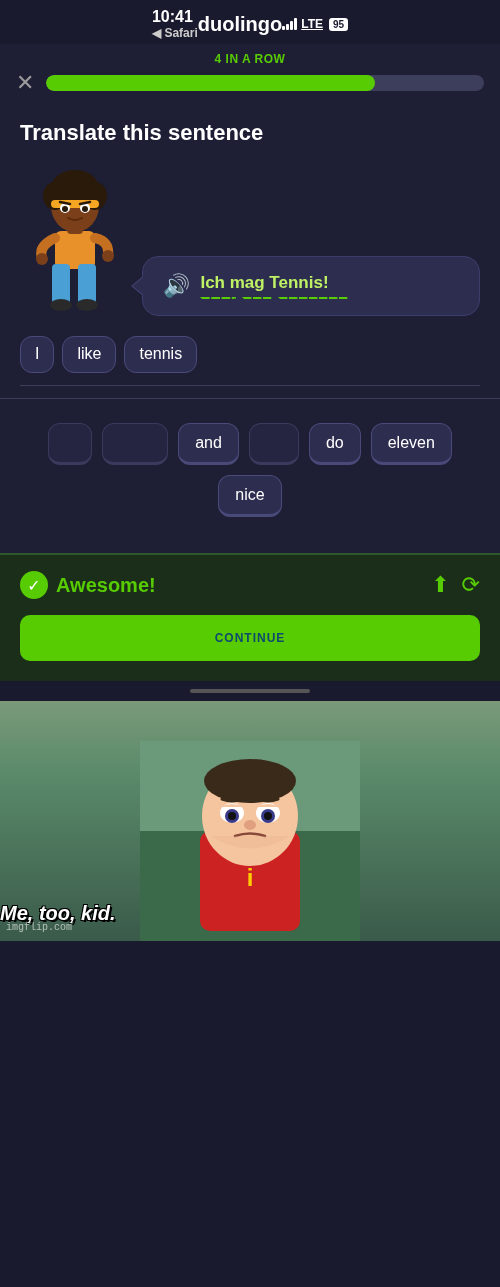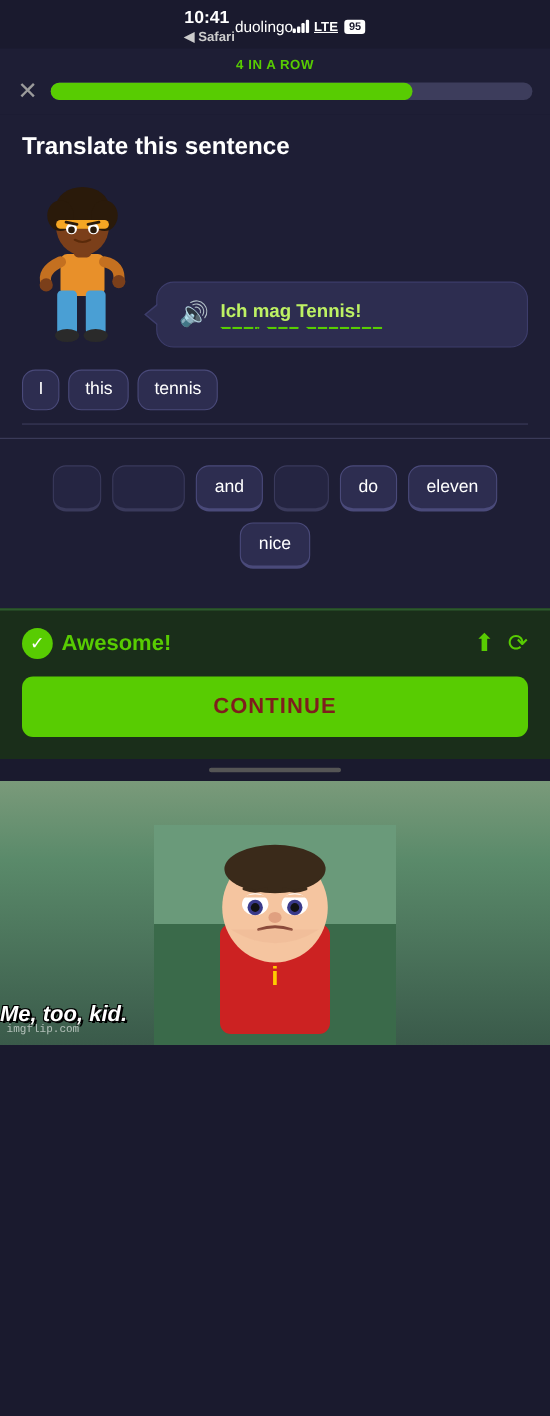--- a/index.html
+++ b/index.html
@@ -271,25 +271,25 @@
       display: flex;
       gap: 12px;
       color: #58cc02;
       font-size: 22px;
     }
 
     
     .continue-btn {
       width: 100%;
       background: #58cc02;
-      color: #7f1d1d;
+      color: #0c4a6e;
       border: none;
       border-radius: 10px;
       padding: 16px;
-      font-size: 20px;
+      font-size: 12px;
       font-weight: 700;
       letter-spacing: 1px;
       cursor: pointer;
       text-transform: uppercase;
     }
 
     
     .meme-area {
       background: #000;
       width: 100%;
@@ -339,21 +339,21 @@
     }
   </style>
 </head>
 <body>
 
 <div class="status-bar">
   <div class="status-left">
     <span class="status-time">10:41</span>
     <span class="status-safari">◀ Safari</span>
   </div>
-  <div style="font-size:14px;font-weight:400;color:#fff;">duolingo</div>
+  <div style="font-size:20px;font-weight:700;color:#fff;">duolingo</div>
   <div class="status-right">
     <div class="signal-bars">
       <div class="signal-bar" style="height:4px;"></div>
       <div class="signal-bar" style="height:6px;"></div>
       <div class="signal-bar" style="height:9px;"></div>
       <div class="signal-bar" style="height:12px;"></div>
     </div>
     <span style="font-size:12px;font-weight:600;text-decoration:underline;">LTE</span>
     <div class="lte-badge">95</div>
   </div>
@@ -421,21 +421,21 @@
           <div class="bubble-underline" style="width:36px;"></div>
           <div class="bubble-underline" style="width:30px;"></div>
           <div class="bubble-underline" style="width:70px;"></div>
         </div>
       </div>
     </div>
   </div>
 
   <div class="answer-area">
     <div class="answer-chip">I</div>
-    <div class="answer-chip">this</div>
+    <div class="answer-chip">like</div>
     <div class="answer-chip">tennis</div>
   </div>
 
   <div class="separator"></div>
 
   <div class="word-bank">
     <div class="word-chip used" style="width:44px;"></div>
     <div class="word-chip used" style="width:66px;"></div>
     <div class="word-chip">and</div>
     <div class="word-chip used" style="width:50px;"></div>

